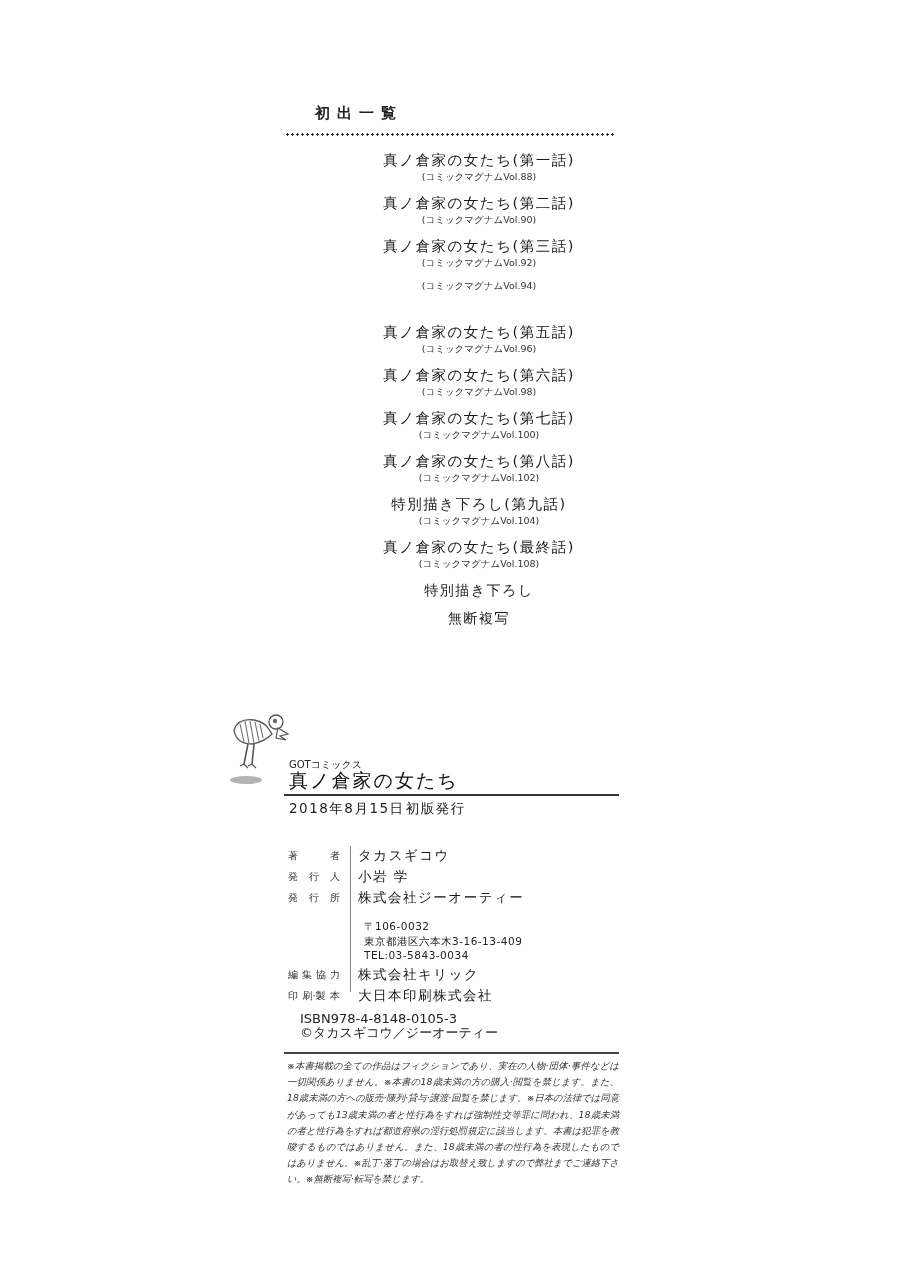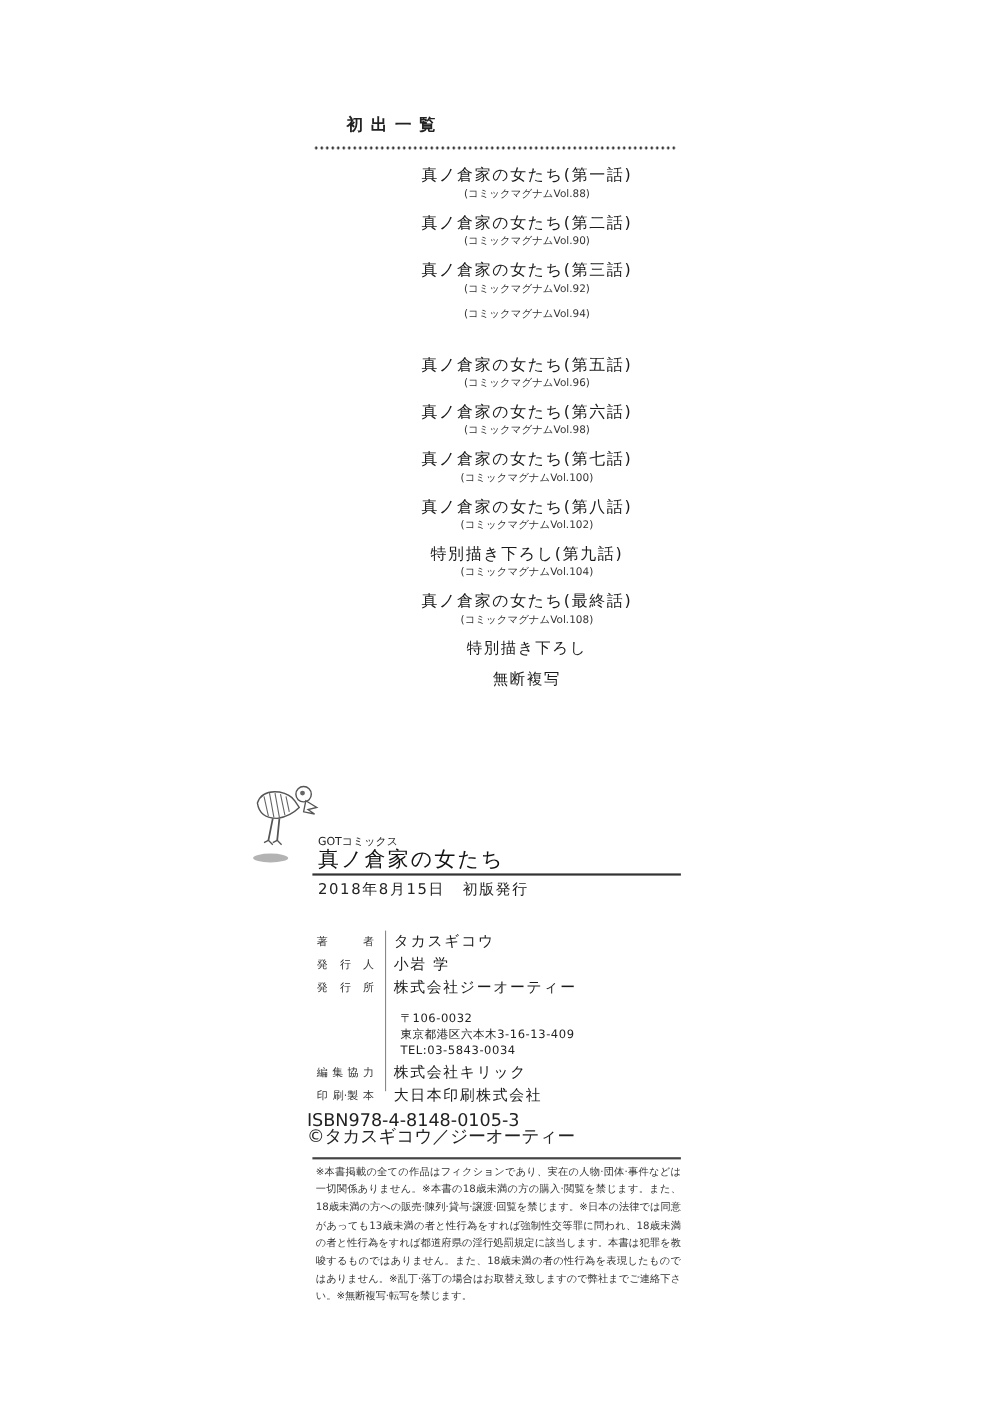--- a/index.html
+++ b/index.html
@@ -21,35 +21,35 @@
     .toc-entry { text-align: center; height: 43px; }
     .toc-title { font-size: 14.5px; letter-spacing: 1.5px; color: #1a1a1a; line-height: 20px; }
     .toc-source { font-size: 9.5px; color: #333; line-height: 14px; }
     .toc-extra { text-align: center; font-size: 14px; letter-spacing: 1.5px; line-height: 20px; height: 28px; }
 
     .bird { position: absolute; left: 228px; top: 708px; width: 62px; height: 80px; }
     .imprint-label { position: absolute; left: 289px; top: 758px; font-size: 10px; color: #222; }
     .book-title { position: absolute; left: 289px; top: 768px; font-size: 19px; letter-spacing: 2px; color: #111; }
     .rule-thick { position: absolute; left: 284px; top: 794px; width: 335px; height: 2px; background: #333; }
     .pub-date { position: absolute; left: 289px; top: 800px; font-size: 13.5px; letter-spacing: 1.5px; color: #222; }
-    .pub-date .edition { margin-left: 16px; }
+    .pub-date .edition { margin-left: 1px; }
 
     .credits { position: absolute; left: 288px; top: 845px; }
     .credit-row { display: flex; height: 21px; align-items: center; }
     .credit-label { width: 58px; font-size: 10px; letter-spacing: 5px; color: #333; }
     .credit-label.justify { display: flex; justify-content: space-between; width: 52px; margin-right: 6px; letter-spacing: 0; }
     .credit-value { font-size: 13.5px; letter-spacing: 1.5px; color: #1a1a1a; padding-left: 12px; }
     .address { padding-left: 76px; font-size: 10.5px; letter-spacing: 0.5px; color: #222; line-height: 14.5px; margin-top: 11px; margin-bottom: 2px; }
     .credit-divider { position: absolute; left: 350px; top: 846px; width: 1px; height: 146px; background: #888; }
 
-    .isbn { position: absolute; left: 279px; top: 1012px; font-size: 16px; line-height: 14px; color: #222; }
+    .isbn { position: absolute; left: 300px; top: 1012px; font-size: 13px; line-height: 14px; color: #222; }
     .rule-bottom { position: absolute; left: 284px; top: 1052px; width: 335px; height: 2px; background: #444; }
     .notice {
       position: absolute; left: 287px; top: 1058px; width: 332px;
-      font-size: 9.3px; line-height: 16.2px; color: #333; text-align: justify;
+      font-size: 9.3px; line-height: 16.2px; color: #333; text-align: justify; font-style: italic;
     }
   </style>
 </head>
 <body>
 
 <div class="toc-heading">初出一覧</div>
 <div class="toc-dots"></div>
 
 <div class="toc-list">
   <div class="toc-entry">

